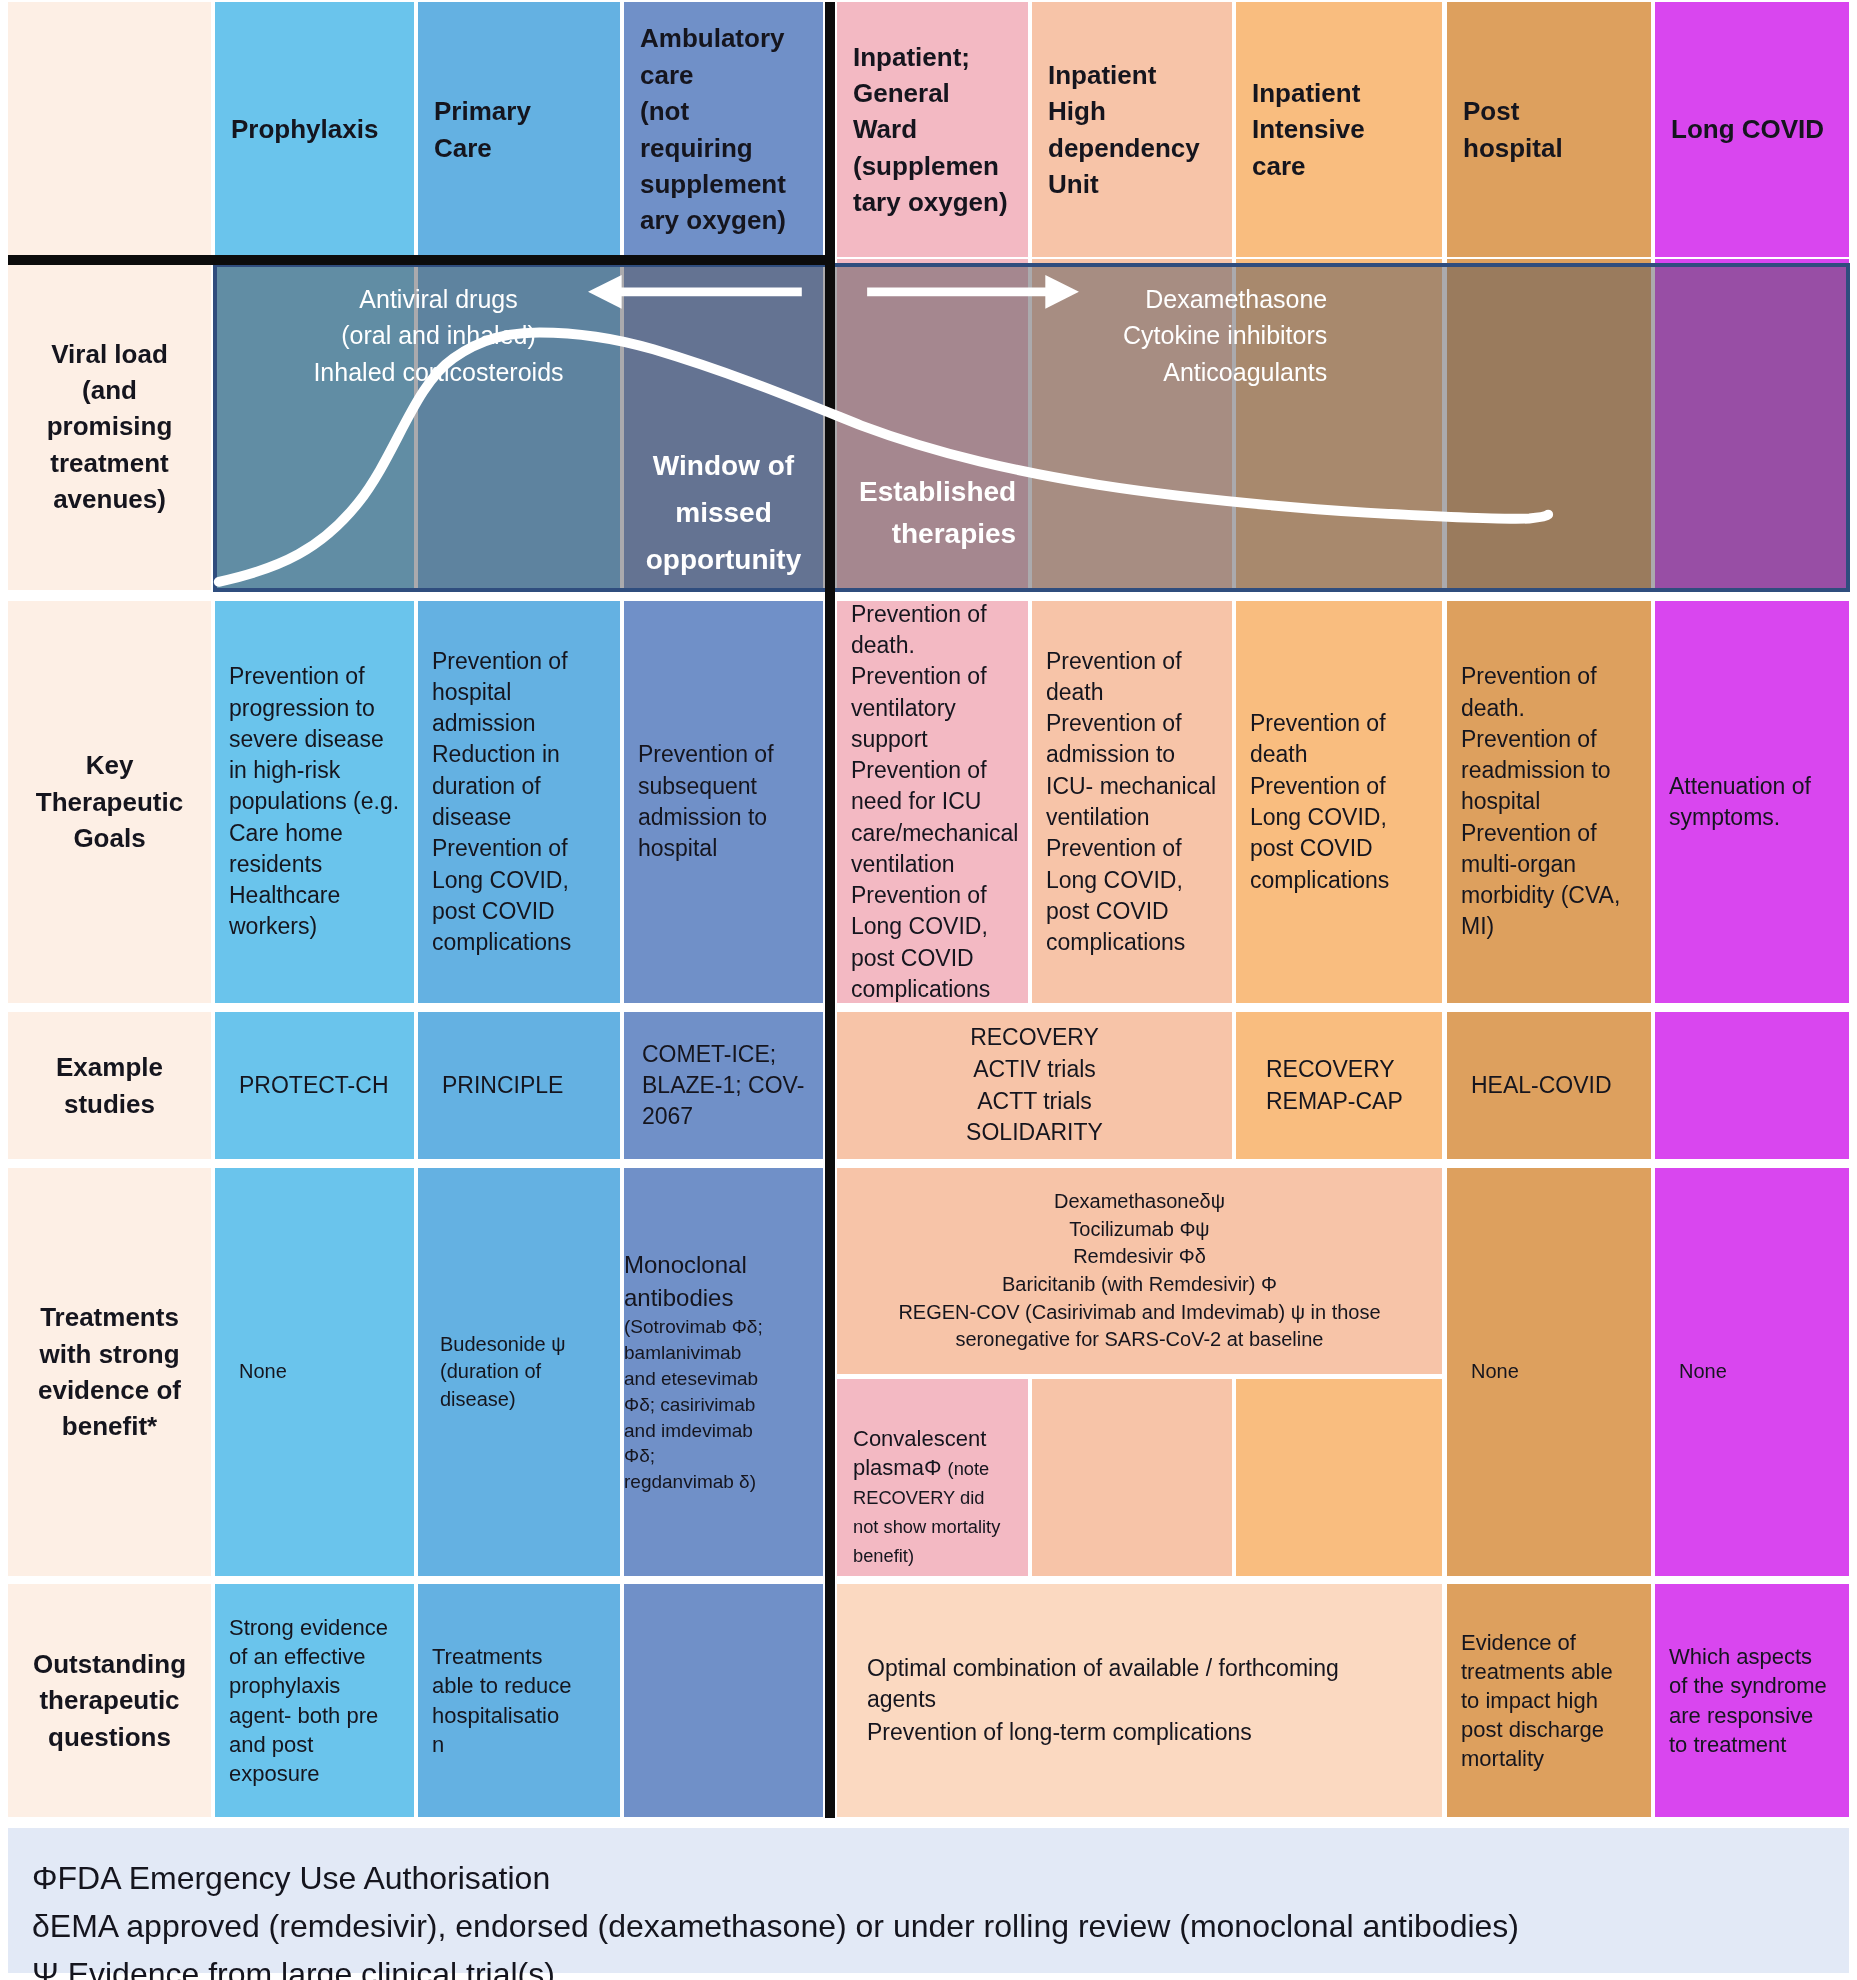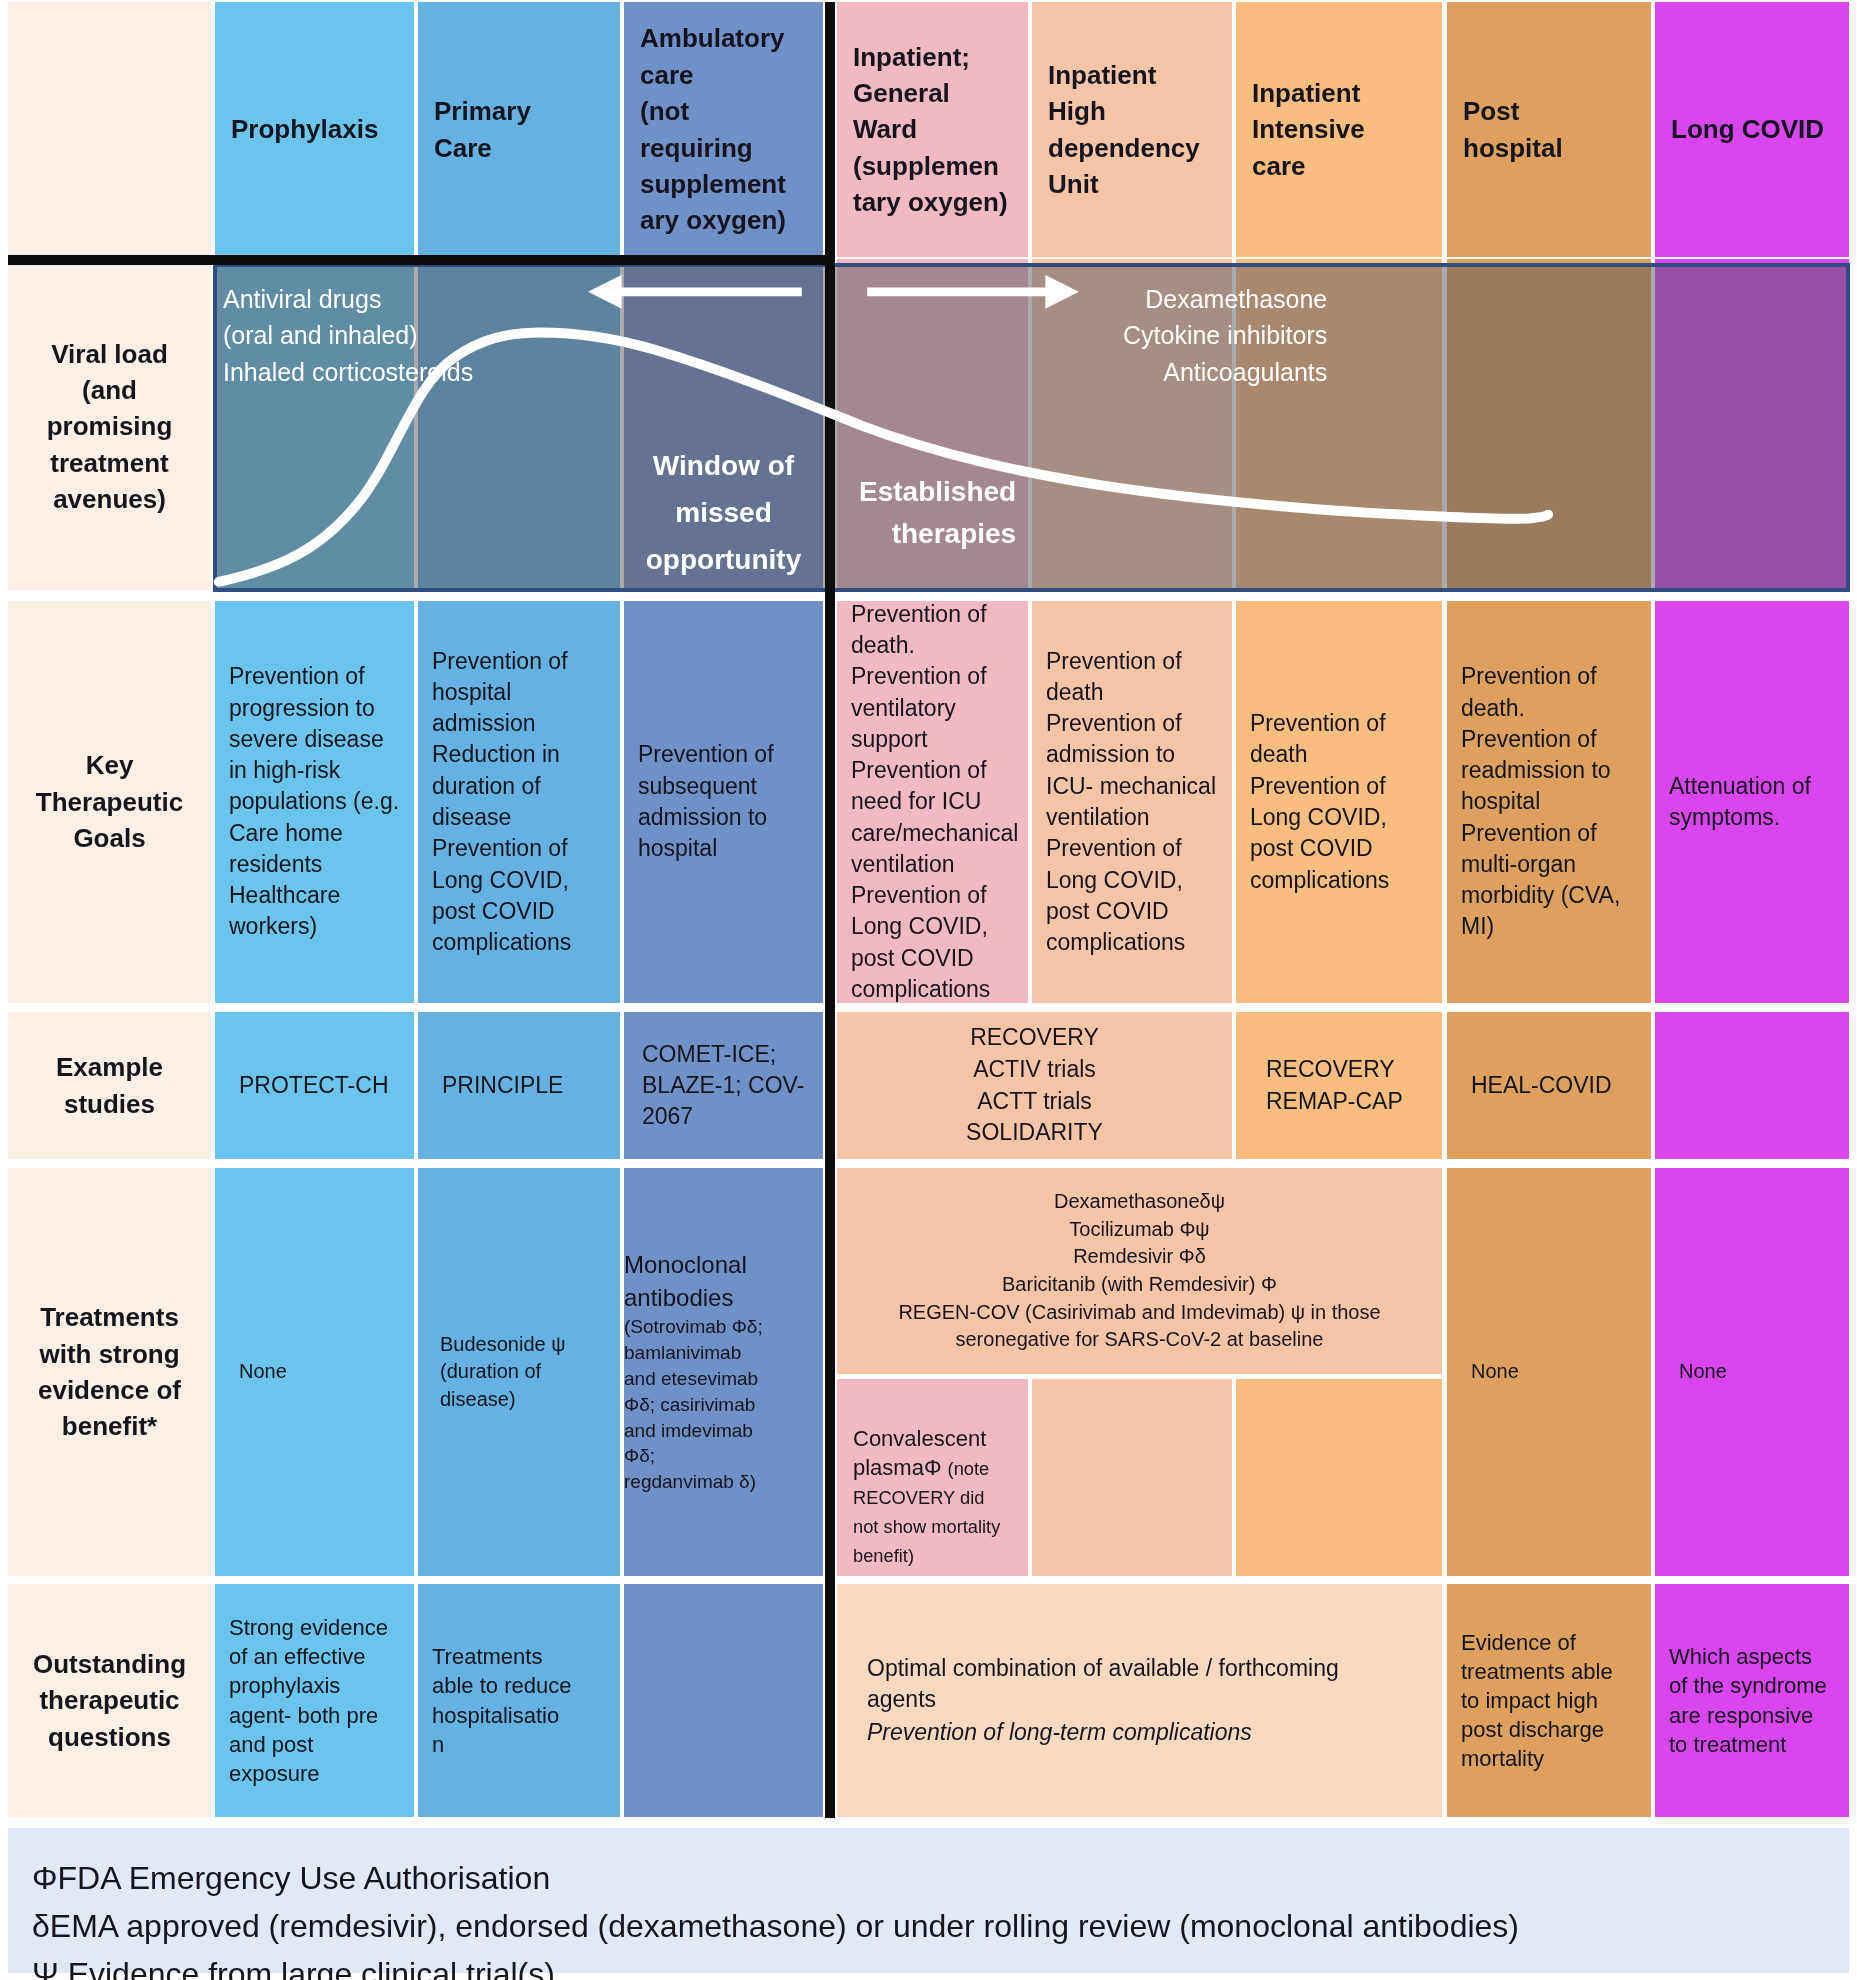--- a/index.html
+++ b/index.html
@@ -11,21 +11,21 @@
   .hdr{font-weight:bold;font-size:26px;line-height:1.4;padding:0 16px;}
   .rowlabel{background:#fdefe5;font-weight:bold;font-size:26px;text-align:center;
             line-height:1.4;padding:0 18px;}
   .c1{background:#6ac4ec;}  .c2{background:#64b1e2;}  .c3{background:#7090c8;}
   .c4{background:#f3b9c3;}  .c5{background:#f7c4a8;}  .c6{background:#f9bd7f;}
   .c7{background:#dda05e;}  .c8{background:#d946ef;}
   .divider{position:absolute;background:#0c0c0c;z-index:6;}
   .overlay{position:absolute;left:213px;top:263px;width:1637px;height:329px;
            background:rgba(88,86,92,.5);border:4px solid #2f4d7e;box-sizing:border-box;z-index:3;}
   .ovtext{position:absolute;color:#ffffff;z-index:8;white-space:pre-line;text-align:right;}
-  .ov-anti{left:223px;top:281px;width:431px;text-align:left;font-size:25px;line-height:1.45;}
+  .ov-anti{left:223px;top:281px;width:431px;text-align:center;font-size:25px;line-height:1.45;}
   .ov-dexa{left:1123px;top:281px;font-size:25px;line-height:1.45;}
   .ov-window{left:624px;top:442px;width:199px;text-align:center;font-weight:bold;
              font-size:28px;line-height:1.68;}
   .ov-est{left:859px;top:471px;font-weight:bold;font-size:28px;line-height:1.5;}
   .curve{position:absolute;left:0;top:259px;z-index:7;}
   .pad24{padding-left:24px;padding-right:10px;}
   .pad18{padding-left:18px;padding-right:12px;}
   .pad14{padding:0 14px;}
   .small-note{font-size:18.3px;}
   .mono-title{font-size:24px;}
@@ -172,21 +172,21 @@
 
   <div class="cell rowlabel" style="left:8px;top:1584px;width:203px;height:233px;">Outstanding therapeutic questions</div>
   <div class="cell c1 pad14 outq" style="left:215px;top:1584px;width:199px;height:233px;">Strong evidence of an effective prophylaxis agent- both pre and post exposure</div>
   <div class="cell c2 pad14 outq" style="left:418px;top:1584px;width:202px;height:233px;">Treatments
 able to reduce
 hospitalisatio
 n</div>
   <div class="cell c3" style="left:624px;top:1584px;width:199px;height:233px;"></div>
   <div class="cell" style="left:837px;top:1584px;width:605px;height:233px;background:#fbd9c1;padding:0 30px;">
     <div>Optimal combination of available / forthcoming agents</div>
-    <div style="margin-top:2px;font-style:italic;">Prevention of long-term complications</div>
+    <div style="margin-top:2px;">Prevention of long-term complications</div>
   </div>
   <div class="cell c7 pad14 outq" style="left:1447px;top:1584px;width:204px;height:233px;">Evidence of treatments able to impact high post discharge mortality</div>
   <div class="cell c8 pad14 outq" style="left:1655px;top:1584px;width:194px;height:233px;">Which aspects of the syndrome are responsive to treatment</div>
 
   <div class="divider" style="left:825px;top:2px;width:10px;height:1816px;"></div>
   <div class="divider" style="left:8px;top:255px;width:827px;height:10px;"></div>
 
   <div class="footer">
     <div>ΦFDA Emergency Use Authorisation</div>
     <div>δEMA approved (remdesivir), endorsed (dexamethasone) or under rolling review (monoclonal antibodies)</div>

